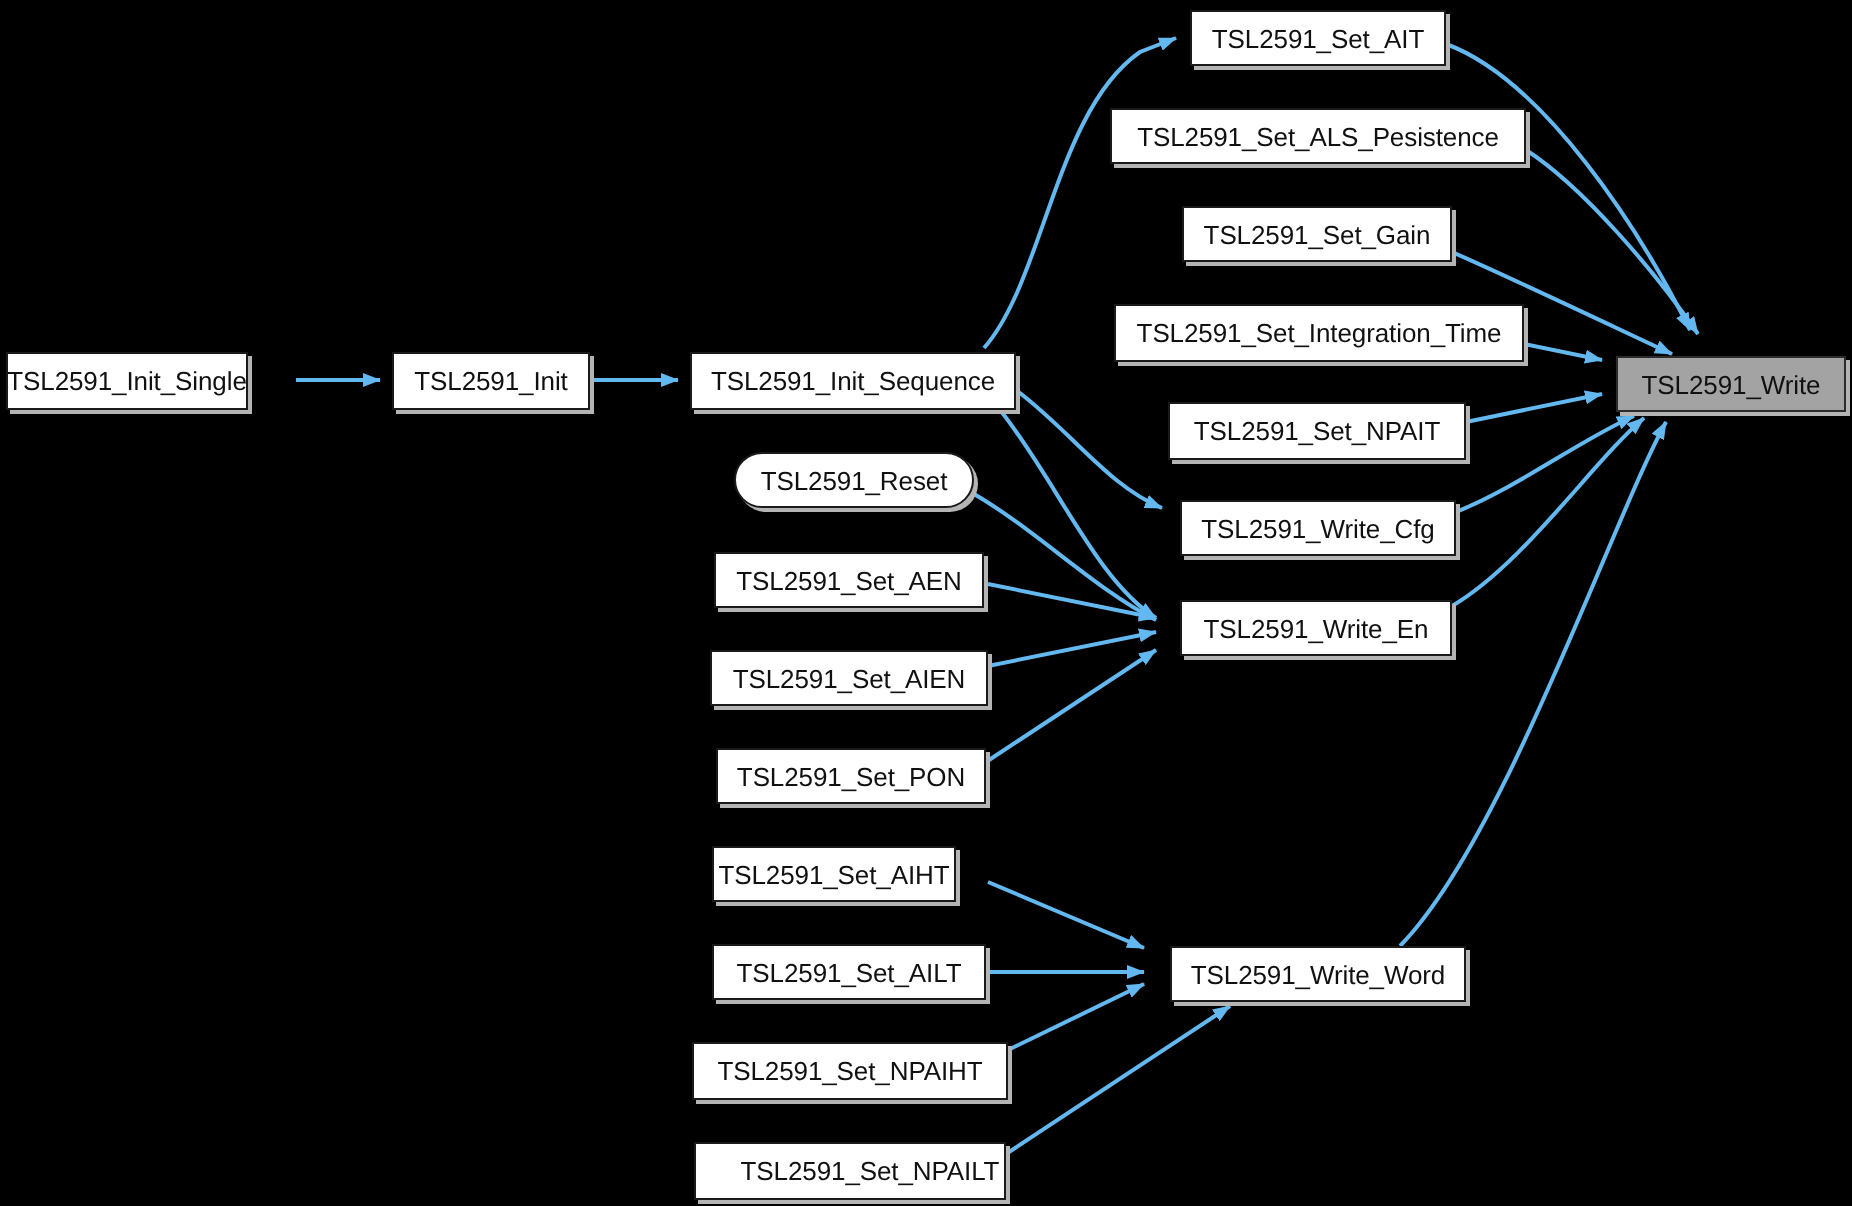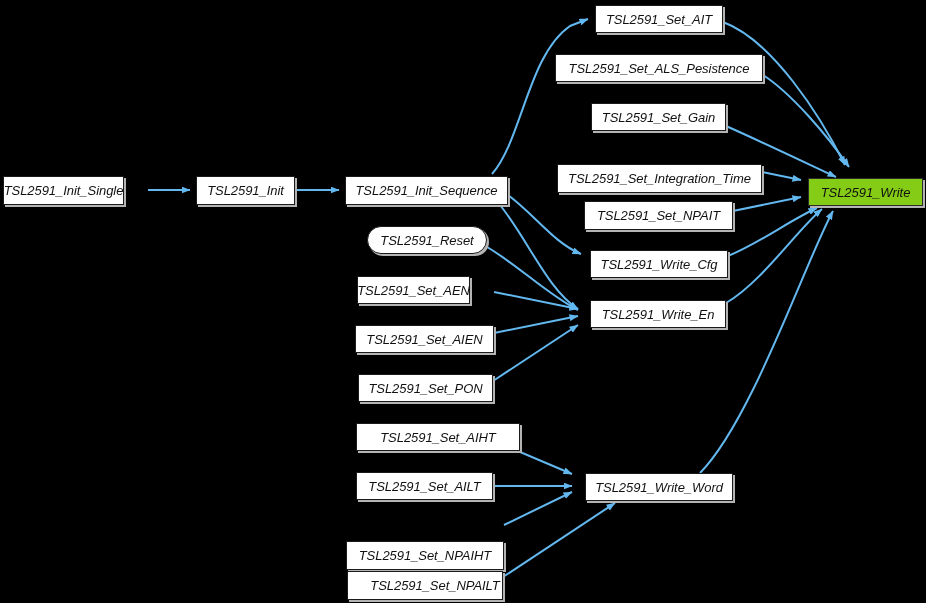--- a/index.html
+++ b/index.html
@@ -25,24 +25,23 @@
   .node-box {
     position: absolute;
     box-sizing: border-box;
     background: #ffffff;
     border: 1px solid #1a1a1a;
     box-shadow: 2px 2px 0 0 #b4b4b4;
     display: flex;
     align-items: center;
     justify-content: center;
     cursor: pointer;
-    font-style: italic;
   }
   .node-box.highlight {
-    background: #84cc16;
+    background: #a3a3a3;
     border: 1px solid #2b2b2b;
   }
   .node-label {
     font-family: "Liberation Sans", sans-serif;
     font-size: 13px;
     line-height: 13px;
     color: #111111;
     white-space: nowrap;
     letter-spacing: -0.05px;
   }
@@ -89,51 +88,51 @@
       </div>
       <div class="node-box" style="left: 196px; top: 176px; width: 99px; height: 29px;">
         <span class="node-label">TSL2591_Init</span>
       </div>
       <div class="node-box" style="left: 345px; top: 176px; width: 163px; height: 29px;">
         <span class="node-label">TSL2591_Init_Sequence</span>
       </div>
       <div class="node-box" style="left: 367px; top: 226px; width: 120px; height: 28px; border-radius: 14px;">
         <span class="node-label">TSL2591_Reset</span>
       </div>
-      <div class="node-box" style="left: 357px; top: 276px; width: 113px; height: 28px;">
+      <div class="node-box" style="left: 357px; top: 276px; width: 135px; height: 28px;">
         <span class="node-label">TSL2591_Set_AEN</span>
       </div>
       <div class="node-box" style="left: 355px; top: 325px; width: 139px; height: 28px;">
         <span class="node-label">TSL2591_Set_AIEN</span>
       </div>
       <div class="node-box" style="left: 358px; top: 374px; width: 135px; height: 28px;">
         <span class="node-label">TSL2591_Set_PON</span>
       </div>
-      <div class="node-box" style="left: 356px; top: 423px; width: 164px; height: 28px;">
+      <div class="node-box" style="left: 356px; top: 423px; width: 122px; height: 28px;">
         <span class="node-label">TSL2591_Set_AIHT</span>
       </div>
       <div class="node-box" style="left: 356px; top: 472px; width: 137px; height: 28px;">
         <span class="node-label">TSL2591_Set_AILT</span>
       </div>
-      <div class="node-box" style="left: 346px; top: 521px; width: 158px; height: 29px; margin-top: 20px;">
+      <div class="node-box" style="left: 346px; top: 521px; width: 158px; height: 29px;">
         <span class="node-label">TSL2591_Set_NPAIHT</span>
       </div>
       <div class="node-box" style="left: 347px; top: 571px; width: 156px; height: 29px; padding-left: 20px;">
         <span class="node-label">TSL2591_Set_NPAILT</span>
       </div>
       <div class="node-box" style="left: 595px; top: 5px; width: 128px; height: 28px;">
         <span class="node-label">TSL2591_Set_AIT</span>
       </div>
       <div class="node-box" style="left: 555px; top: 54px; width: 208px; height: 28px;">
         <span class="node-label">TSL2591_Set_ALS_Pesistence</span>
       </div>
       <div class="node-box" style="left: 591px; top: 103px; width: 135px; height: 28px;">
         <span class="node-label">TSL2591_Set_Gain</span>
       </div>
-      <div class="node-box" style="left: 557px; top: 152px; width: 205px; height: 29px; margin-top: 12px;">
+      <div class="node-box" style="left: 557px; top: 152px; width: 205px; height: 29px;">
         <span class="node-label">TSL2591_Set_Integration_Time</span>
       </div>
       <div class="node-box" style="left: 584px; top: 201px; width: 149px; height: 29px;">
         <span class="node-label">TSL2591_Set_NPAIT</span>
       </div>
       <div class="node-box" style="left: 590px; top: 250px; width: 138px; height: 28px;">
         <span class="node-label">TSL2591_Write_Cfg</span>
       </div>
       <div class="node-box" style="left: 590px; top: 300px; width: 136px; height: 28px;">
         <span class="node-label">TSL2591_Write_En</span>

